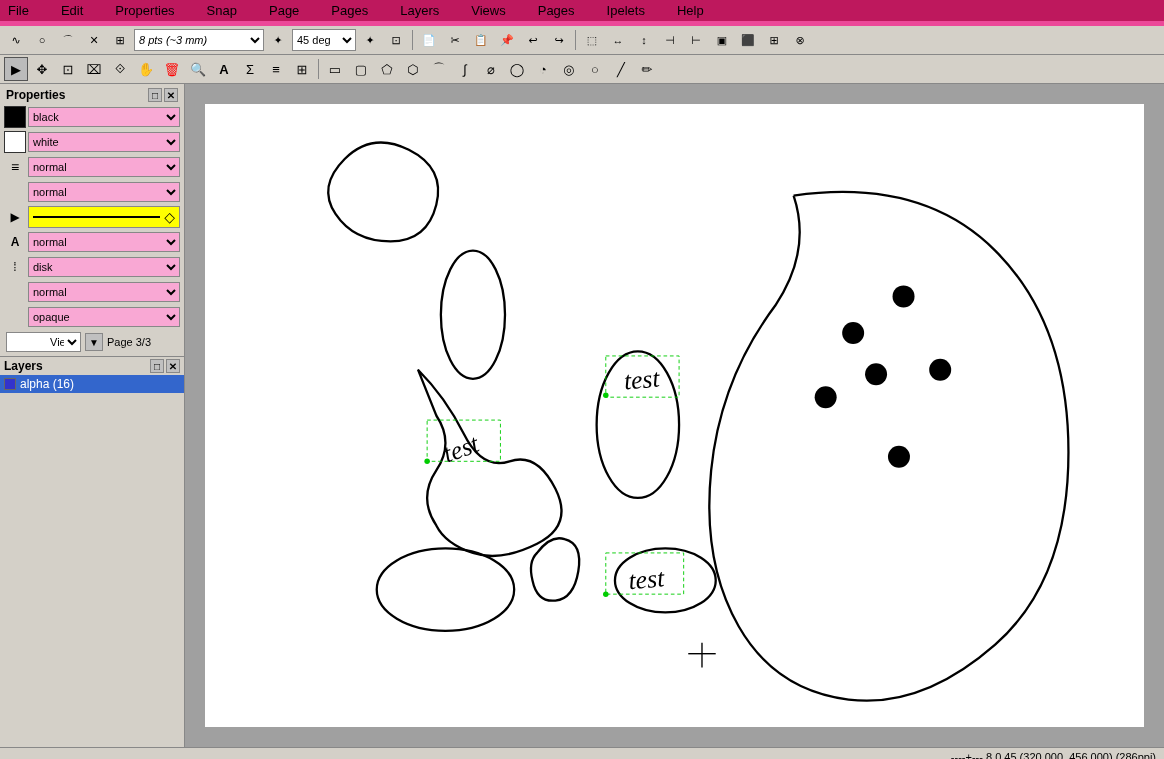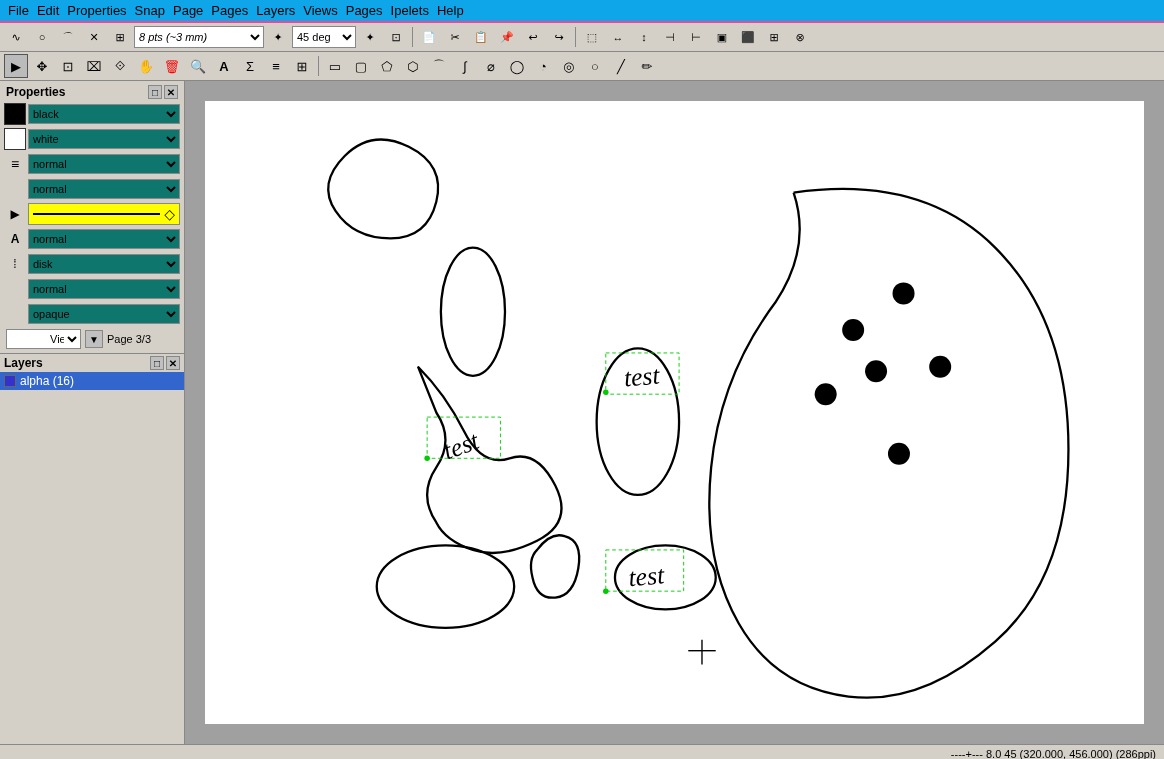--- a/index.html
+++ b/index.html
@@ -1,24 +1,24 @@
 <!DOCTYPE html>
 <html><head>
   <meta charset="utf-8">
   <style>
     * { box-sizing: border-box; margin: 0; padding: 0; }
     body { font-family: Arial, sans-serif; font-size: 12px; background: #d4d0c8; overflow: hidden; width: 1164px; height: 759px; }
 
     
     #menubar {
       display: flex;
-      background: #0ea5e9;
-      padding: 2px 4px;
-      border-bottom: 2px solid #ec4899;
-      gap: 0;
+      background: #be185d;
+      padding: 2px 4px;
+      border-bottom: 5px solid #ec4899;
+      gap: 24px;
     }
     #menubar span {
       cursor: pointer;
       padding: 1px 4px;
       font-size: 13px;
     }
 
     
     #toolbar1 {
       display: flex;
@@ -108,21 +108,21 @@
     .color-swatch {
       width: 22px; height: 22px;
       border: 1px solid #333;
       flex-shrink: 0;
     }
     .prop-select {
       flex: 1;
       height: 20px;
       font-size: 11px;
       border: 1px solid #888;
-      background: #0f766e;
+      background: #f9a8d4;
     }
     .stroke-preview {
       flex: 1;
       height: 22px;
       background: #ffff00;
       border: 1px solid #888;
       display: flex;
       align-items: center;
       justify-content: space-between;
       padding: 0 4px;

